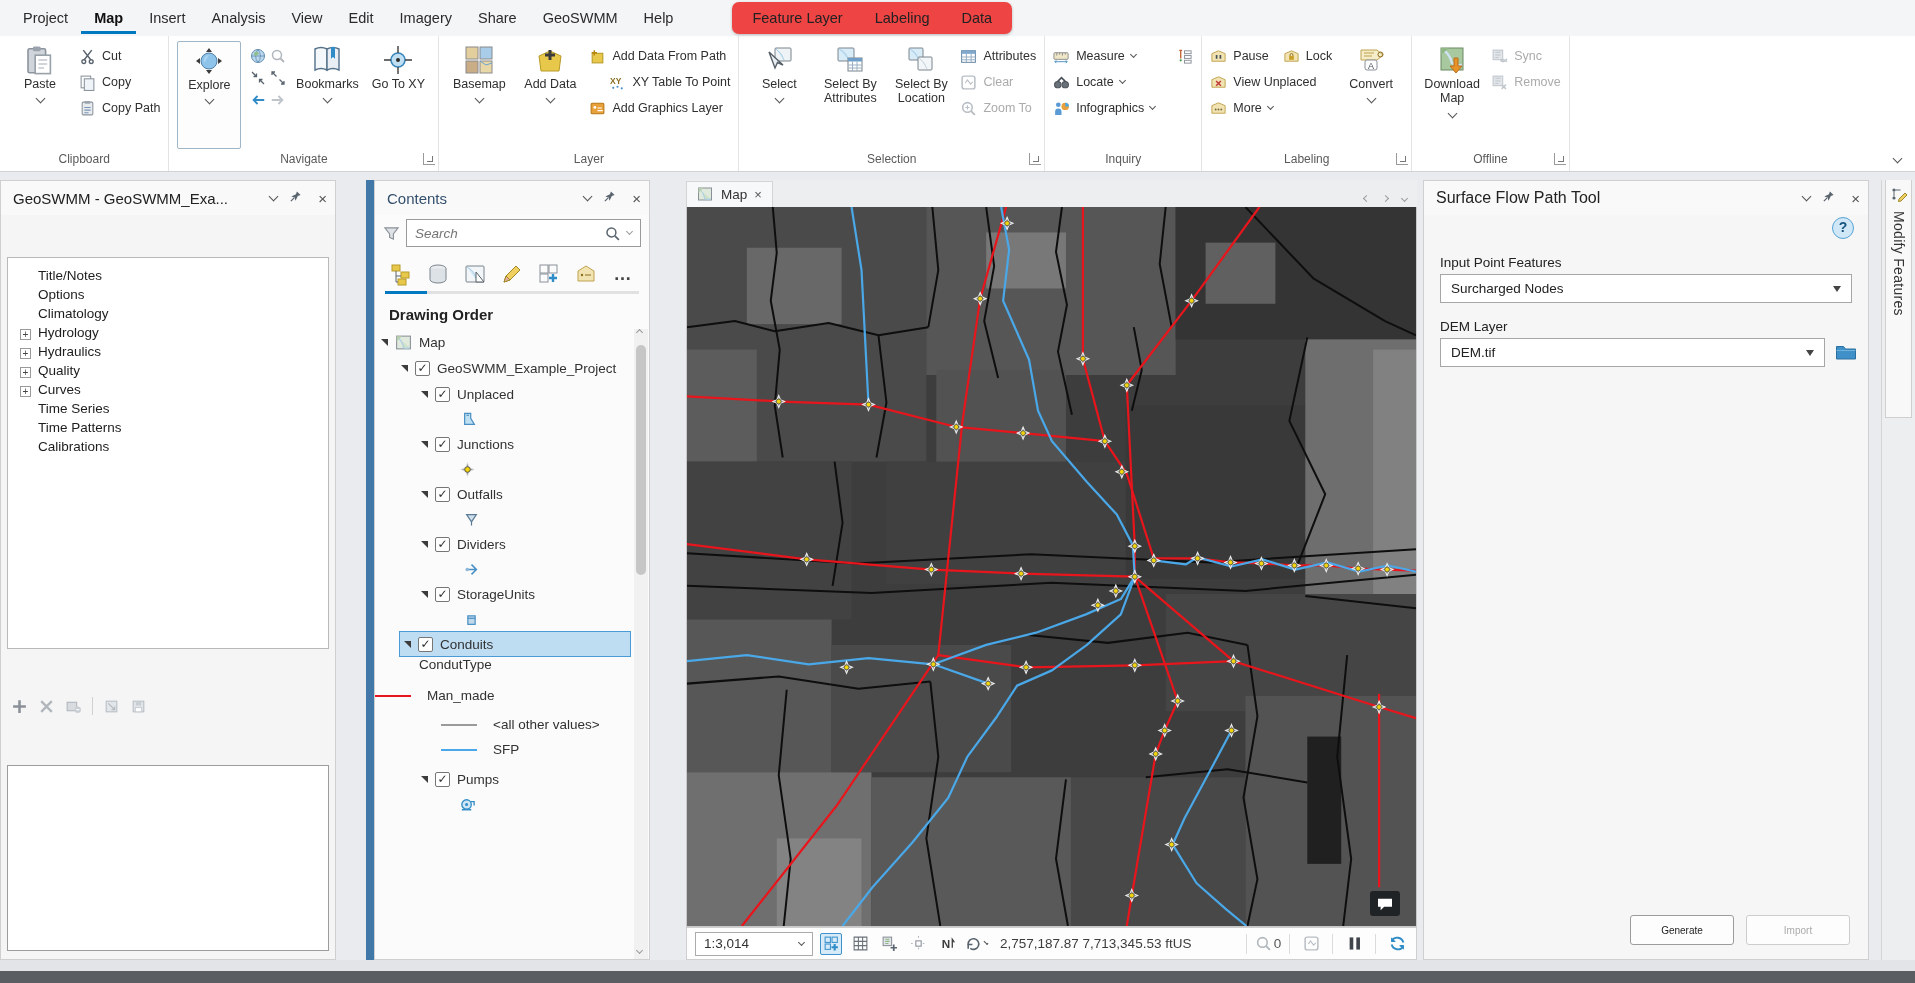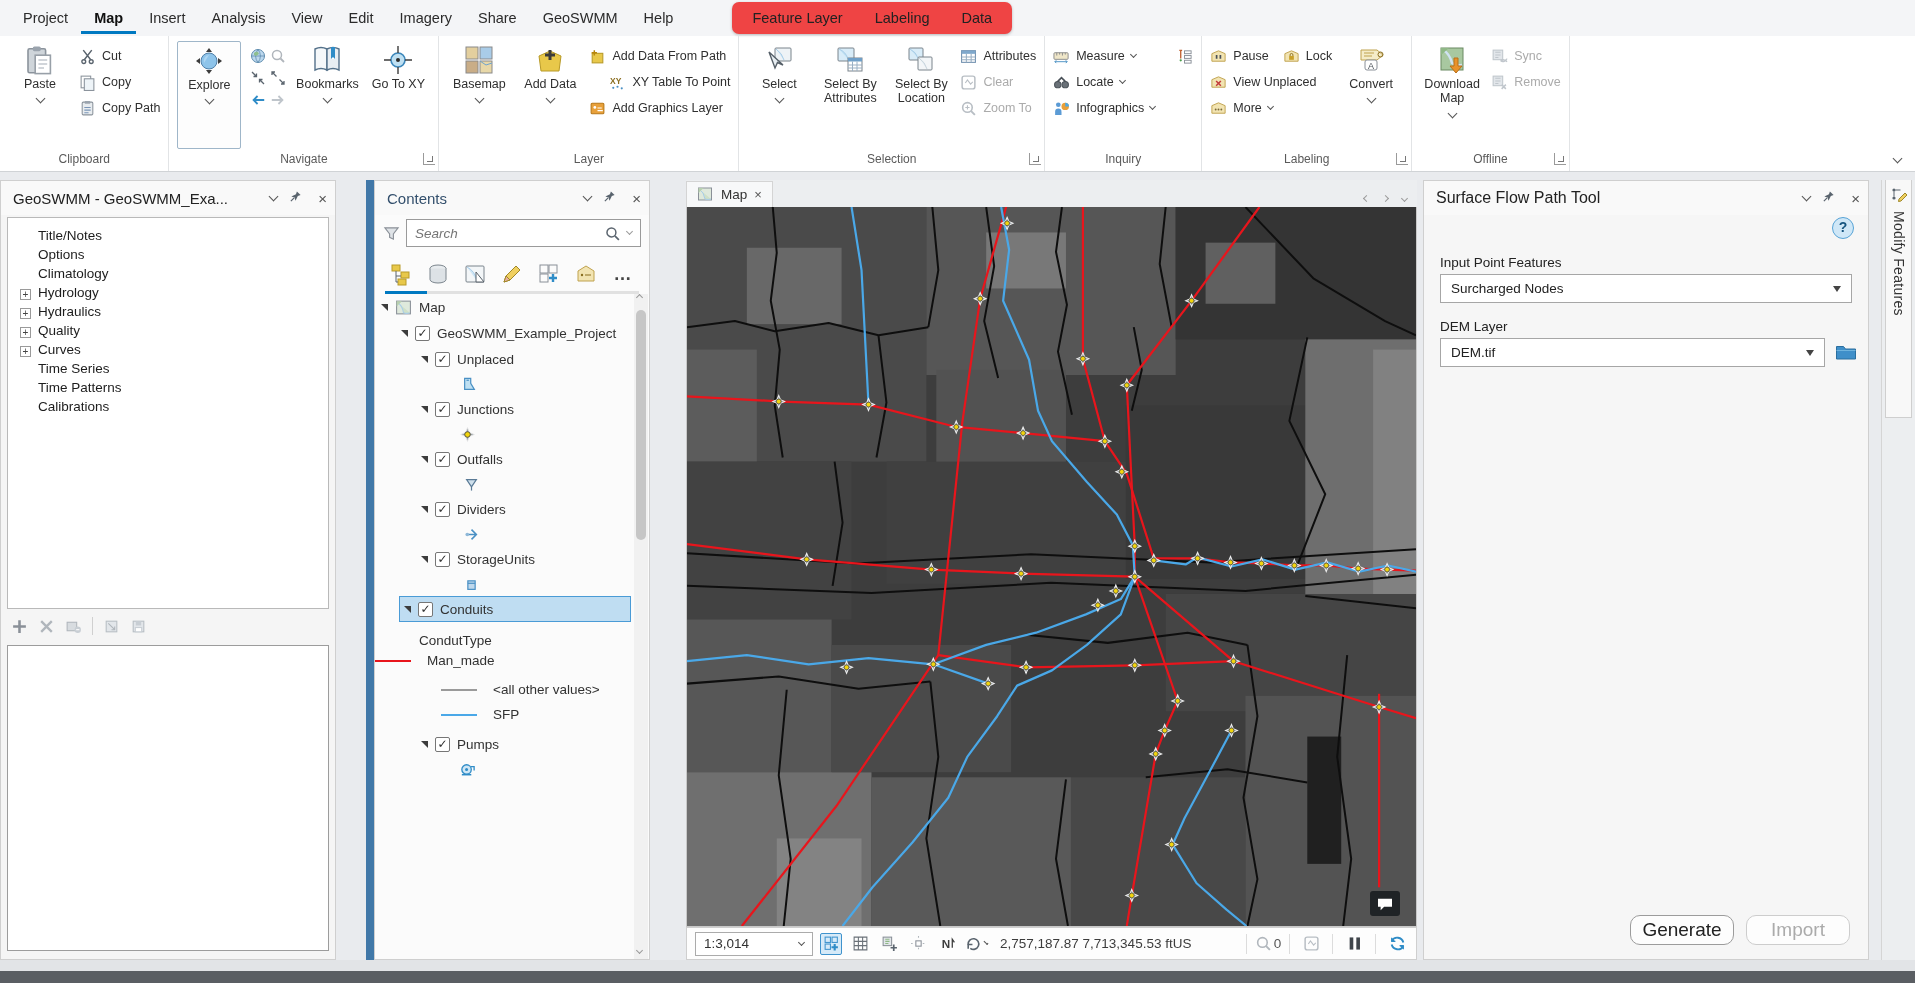--- a/index.html
+++ b/index.html
@@ -42,21 +42,21 @@
   .disabled, .disabled .blabel, .disabled span { color:#ababab !important; }
   .minigrid { display:grid; grid-template-columns:20px 20px; grid-auto-rows:22px; align-items:center; justify-items:center; padding-top:4px; }
   .minigrid svg { width:16px; height:16px; }
   #ribbon-collapse { margin-left:auto; align-self:flex-end; padding:6px 14px; }
 
   
   .pane { position:absolute; top:180px; bottom:23px; background:#f5f5f5; border:1px solid #cfcfcf; display:flex; flex-direction:column; }
   .pane-header { height:34px; display:flex; align-items:center; padding:0 8px 0 12px; font-size:15px; color:#34506d; background:#f9f9f9; flex:none; }
   .pane-header .hicons { margin-left:auto; display:flex; align-items:center; gap:12px; }
   .pin-icon svg, .hicons svg { width:13px; height:13px; }
-  #left-pane { left:0; width:336px; }
+  #left-pane { left:0; width:336px;gap:40px; }
   #contents-pane { left:374px; width:276px; }
   #map-pane { left:686px; width:731px; border:none; background:transparent; }
   #tool-pane { left:1423px; width:446px; }
   #right-strip { position:absolute; right:0; top:180px; bottom:23px; width:34px; background:#eceef0; border-left:1px solid #d5d5d5; }
   #splitter { position:absolute; left:366px; top:180px; bottom:23px; width:8px; background:#4178a8; }
   #bottom-strip { position:absolute; left:0; right:0; bottom:0; height:12px; background:#5a5e63; }
   #below-gap { position:absolute; left:0; right:0; bottom:12px; height:11px; background:#e2e4e7; }
 
   
   #gs-tree { margin:2px 6px 0 6px; background:#fff; border:1px solid #b9b9b9; height:392px; padding:6px 4px; font-size:13.5px; overflow:hidden; }
@@ -111,21 +111,21 @@
   #tool-body { padding:6px 16px; flex:1; position:relative; }
   #help-btn { position:absolute; right:14px; top:2px; width:22px; height:22px; border-radius:50%; background:#cfe7f7; border:1.6px solid #57a3d6; color:#14547f; font-weight:bold; font-size:14px; text-align:center; line-height:19px; }
   .fld-label { font-size:13.5px; color:#222; margin:16px 0 4px 0; }
   .combo { height:29px; border:1px solid #a6a6a6; background:#fff; display:flex; align-items:center; padding:0 10px; font-size:13.5px; }
   .combo .val { flex:1; color:#222; }
   .combo .dtri { width:0; height:0; border-left:4.5px solid transparent; border-right:4.5px solid transparent; border-top:6px solid #444; }
   .dem-row { display:flex; align-items:center; gap:10px; }
   .dem-row .combo { flex:1; }
   #folder-btn svg { width:22px; height:19px; }
   #tool-footer { display:flex; justify-content:flex-end; gap:12px; padding:0 18px 14px 0; }
-  .btn { min-width:104px; height:30px; border:1px solid #9c9c9c; background:#fdfdfd; border-radius:10px; font-size:19px; color:#222; display:flex; align-items:center; justify-content:center; font-family:inherit; }
+  .btn { min-width:104px; height:30px; border:1px solid #9c9c9c; background:#fdfdfd; border-radius:3px; font-size:10px; color:#222; display:flex; align-items:center; justify-content:center; font-family:inherit; }
   .btn.disabled { color:#b0b0b0; border-color:#cdcdcd; }
 
   
   #mf-tab { margin:0 3px; background:#f8f8f8; border:1px solid #cfcfcf; border-top:none; height:238px; display:flex; flex-direction:column; align-items:center; padding-top:6px; gap:8px; }
   #mf-tab svg { width:18px; height:18px; }
   #mf-label { writing-mode:vertical-rl; font-size:14px; color:#333; letter-spacing:.3px; }
 </style>
 </head>
 <body>
 
@@ -740,20 +740,21 @@
             <circle cx="8" cy="13" r="1.2" fill="#8a6d1f"></circle>
             <path d="M11 13 h6" stroke="#8a6d1f"></path>
           </svg>
         </span>
       </span>
     <span class="ctab" style="font-size:18px; color:#444; font-weight:bold;">…</span>
   </div>
   <div class="ctab-underline">
       <span class="active-seg"></span>
     </div>
+  <div id="drawing-order">Drawing Order</div>
 
   <div id="layer-tree">
     <div class="lt-row" style="padding-left:6px;">
       <span class="tri"></span>
       <span style="display: inline-block; width: 17px; height: 17px;">
           <svg viewBox="0 0 16 16" width="100%" height="100%" style="display:block">
             <rect x="1.5" y="2" width="13" height="12" fill="#dfe9dc" stroke="#8a9098"></rect>
             <path d="M2 3 q5 3 6 10 q3 1 6 0" stroke="#a8cde8" fill="#cfe0c8"></path>
             <path d="M1.5 2 l5 0 -5 5 z" fill="#b8d0b0"></path>
           </svg>
@@ -834,21 +835,21 @@
             <path d="M4 6 h6" stroke="#4a90c4"></path>
           </svg>
         </span>
       </div>
 
     <div class="lt-row" id="sel-layer-row" style="padding-left: 22px; background: rgb(191, 221, 242); border: 1px solid rgb(74, 155, 214); width: 232px; margin-left: 24px;">
       <span class="tri" style="margin-left:-18px;"></span>
       <span class="cb">✓</span>
       <span>Conduits</span>
     </div>
-    <div style="padding-left:44px; height:26px; display:flex; align-items:flex-end; font-size:13.5px;">
+    <div style="padding-left:44px; height:26px; display:flex; align-items:flex-start; font-size:13.5px;">
       <span>CondutType</span>
     </div>
     <div class="legend-row" style="">
       <span class="legend-swatch" style="border-top-color: rgb(232, 21, 28);"></span>
       <span>Man_made</span>
     </div>
     <div class="legend-row" style="padding-left:66px; margin-top:4px;">
       <span class="legend-swatch" style="border-top-color: rgb(154, 154, 154);"></span>
       <span>&lt;all other values&gt;</span>
     </div>

